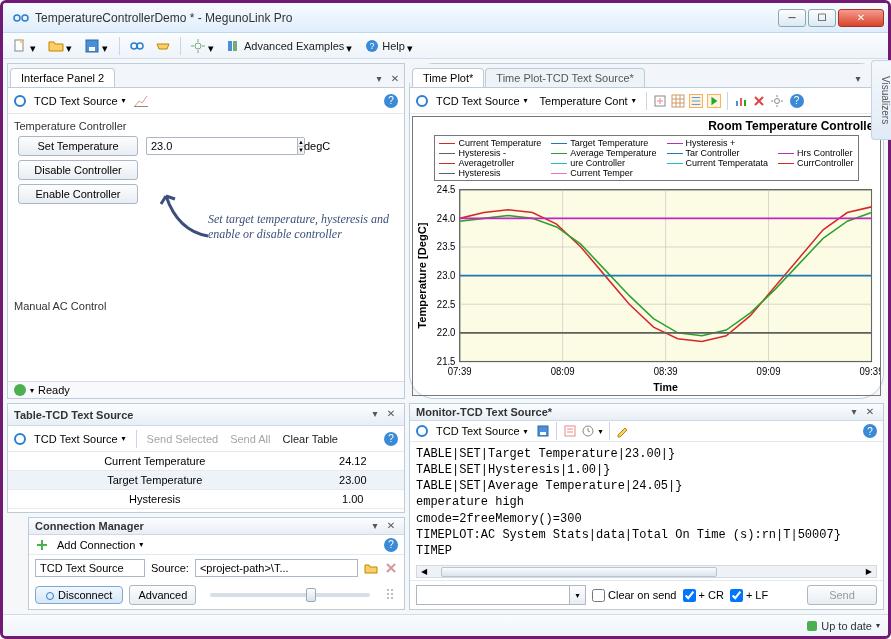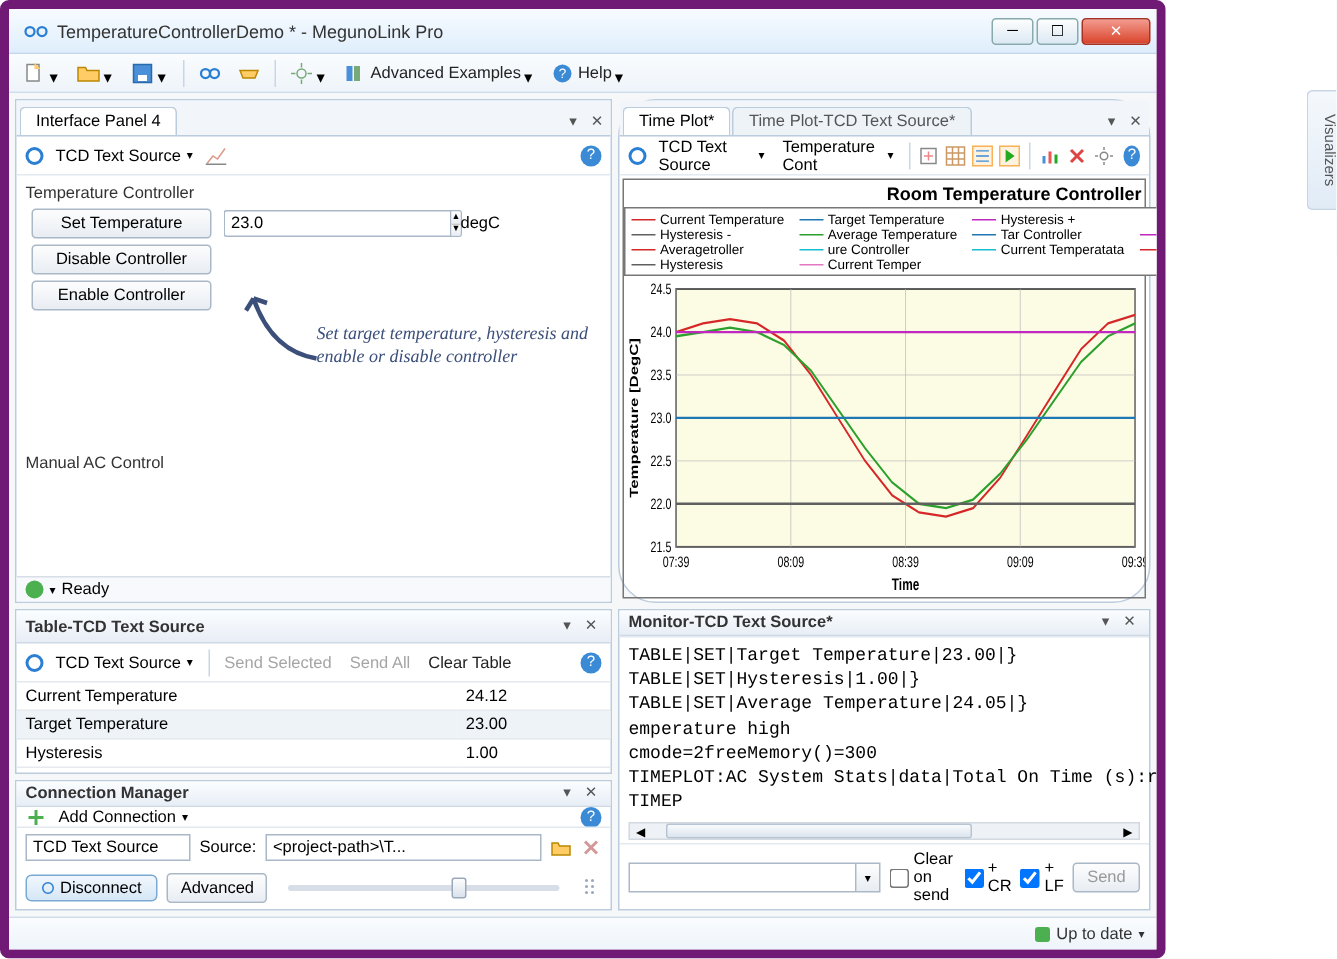--- a/index.html
+++ b/index.html
@@ -1,19 +1,19 @@
 <!DOCTYPE html>
 <html><head>
 <meta charset="utf-8">
 <style>
 * { box-sizing: border-box; margin: 0; padding: 0; }
 body { font-family: "Segoe UI", Tahoma, sans-serif; font-size: 11px; background: #fff; width: 891px; height: 639px; overflow: hidden; position: relative; }
 
 
-.window { width: 777px; height: 639px; border: 6px solid #701a75; border-radius: 6px; overflow: hidden; display: flex; flex-direction: column; background: #fff;}
+.window { width: 891px; height: 639px; border: 3px solid #701a75; border-radius: 6px; overflow: hidden; display: flex; flex-direction: column; background: #fff;}
 .titlebar { height: 30px; background: linear-gradient(#f7fbff,#dfeefc); display: flex; align-items: center; padding: 0 4px; border-bottom: 1px solid #c0d8ee;}
 .titlebar .app-icon { width: 16px; height: 16px; margin: 0 6px; }
 .titlebar .title { flex: 1; color: #333; font-size: 12px;}
 .win-btns { display: flex; gap: 2px; }
 .win-btn { width: 28px; height: 18px; border: 1px solid #8aa; border-radius: 3px; background: linear-gradient(#fdfdfd,#dbe9f4); display:flex; align-items:center; justify-content:center; font-size: 10px;}
 .win-close { background: linear-gradient(#f39b8f,#d9442b); color:#fff; width: 46px; border-color:#a83324;}
 
 .toolbar { height: 26px; background: linear-gradient(#fafcfe,#eef4fa); border-bottom: 1px solid #d0dceb; display:flex; align-items:center; gap: 4px; padding: 0 6px;}
 .tb-icon { width: 16px; height: 16px; display:inline-flex; align-items:center; justify-content:center;}
 .tb-sep { width: 1px; height: 18px; background: #c9d6e6; margin: 0 2px;}
@@ -198,21 +198,21 @@
       </span>
   </div>
 
   <div class="workspace">
 
     <div class="col col-left">
 
       <div class="panel" style="height:336px; position:relative;">
         <div class="tabbar">
           <div class="tab">
-              <span>Interface Panel 4</span>
+              <span>Interface Panel 2</span>
             </div>
           <div class="tab-tools">
               <span class="tab-tool">▾</span>
               <span class="tab-tool">✕</span>
             </div>
         </div>
         <div class="panel-toolbar">
           <span class="connection-ring"></span>
           <span class="dd">
               <span>TCD Text Source</span> 
@@ -252,21 +252,21 @@
           <div class="annotation" style="left:200px; top:98px;">Set target temperature, hysteresis and enable or disable controller</div>
           <div class="group-label" style="margin-top:96px;">Manual AC Control</div>
         </div>
         <div class="status-row">
           <span class="ready-dot"></span>
           <span style="font-size:8px;">▾</span>
           <span>Ready</span>
         </div>
       </div>
 
-      <div class="panel" style="height:110px;">
+      <div class="panel" style="height:110px;text-align:center;">
         <div class="panel-header">
             <span>Table-TCD Text Source</span>
             <div class="tab-tools">
               <span class="tab-tool">▾</span>
               <span class="tab-tool">✕</span>
             </div>
           </div>
         <div class="panel-toolbar">
           <span class="connection-ring"></span>
           <span class="dd">
@@ -290,21 +290,21 @@
                 <td>23.00</td>
               </tr>
           <tr>
                 <td>Hysteresis</td>
                 <td>1.00</td>
               </tr>
         </tbody>
           </table>
       </div>
 
-      <div class="panel" style="flex:1;">
+      <div class="panel" style="flex:1;margin-left:21px;">
         <div class="panel-header">
             <span>Connection Manager</span>
             <div class="tab-tools">
               <span class="tab-tool">▾</span>
               <span class="tab-tool">✕</span>
             </div>
           </div>
         <div class="panel-toolbar">
           <span class="mini-icon">
               <svg class="svgicon" viewBox="0 0 14 14">

